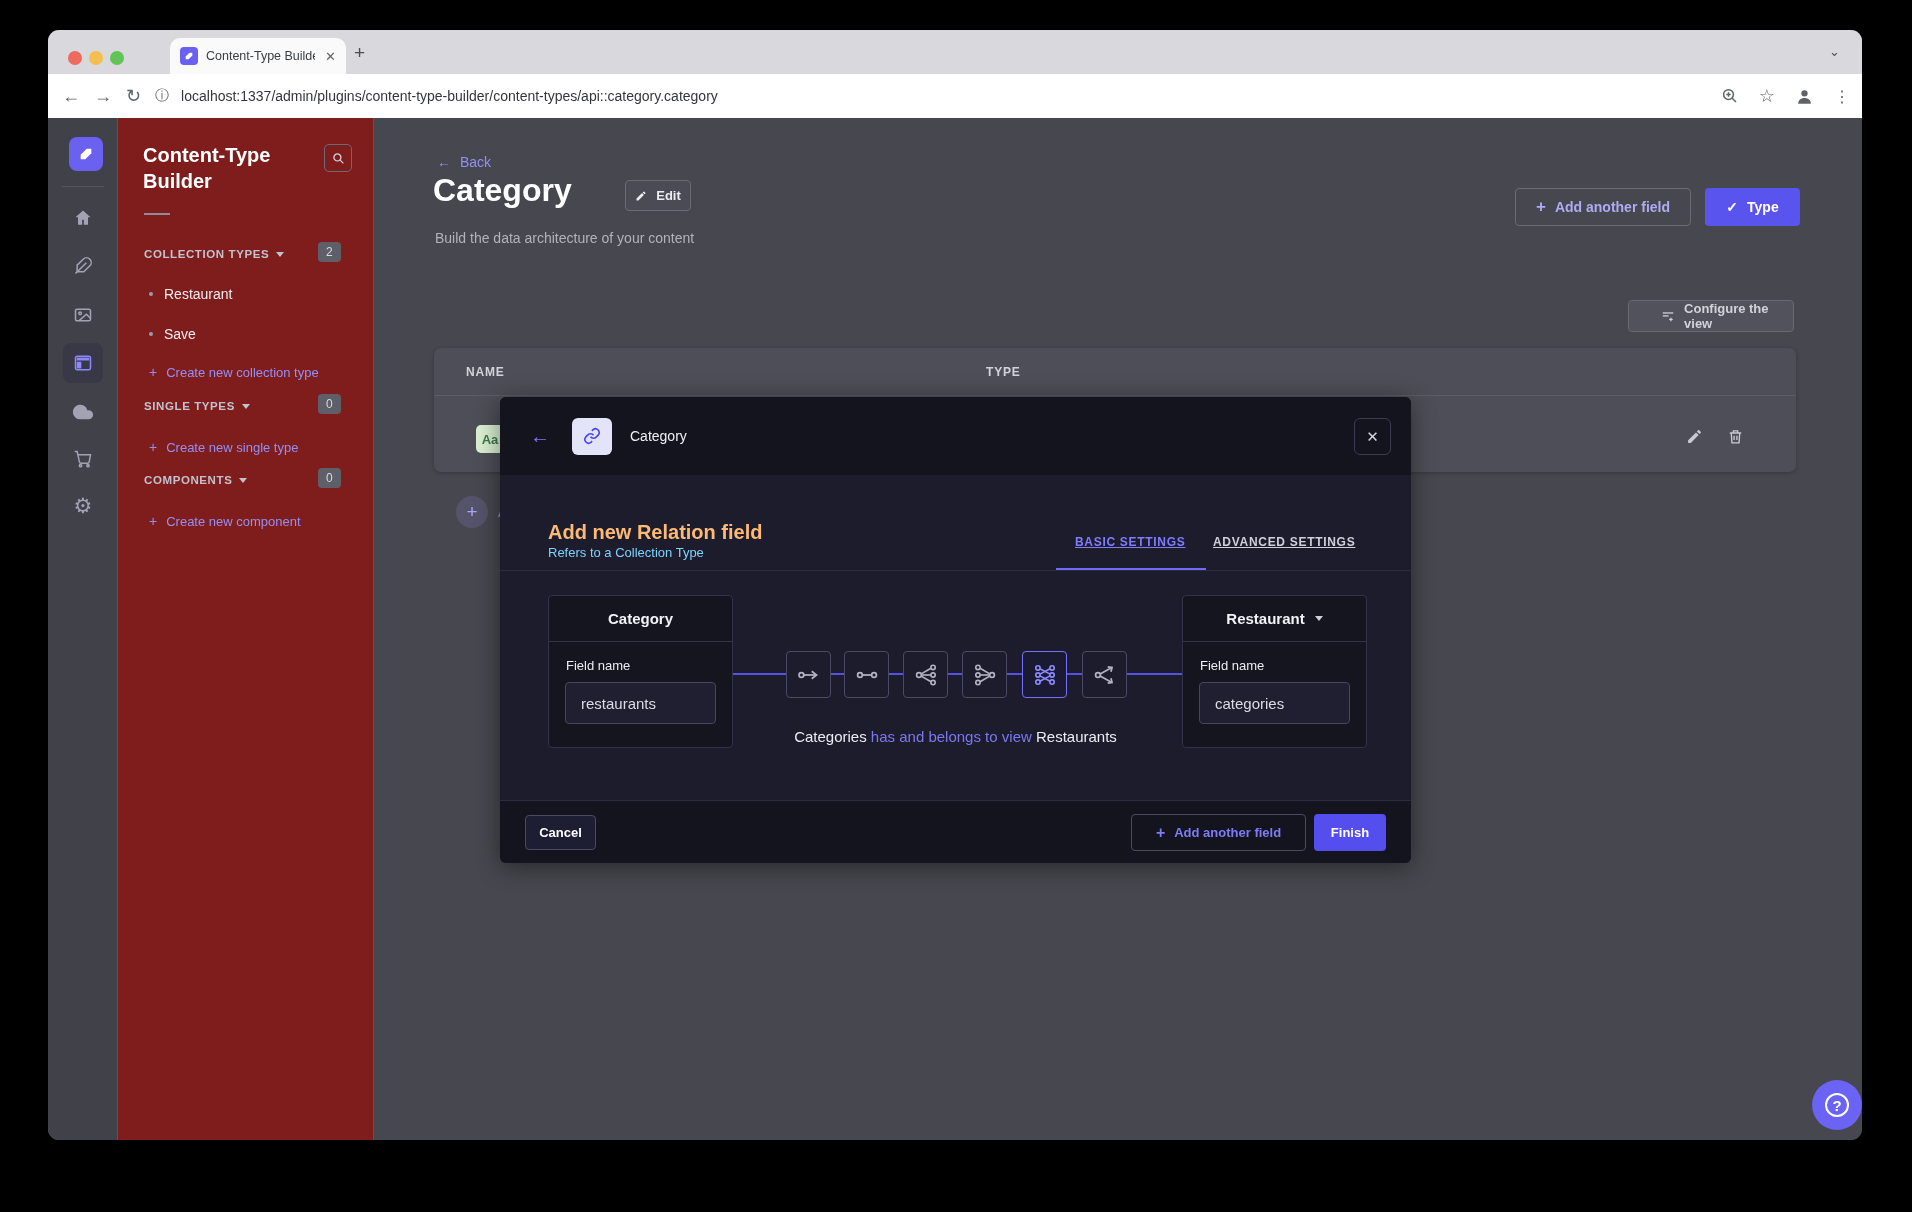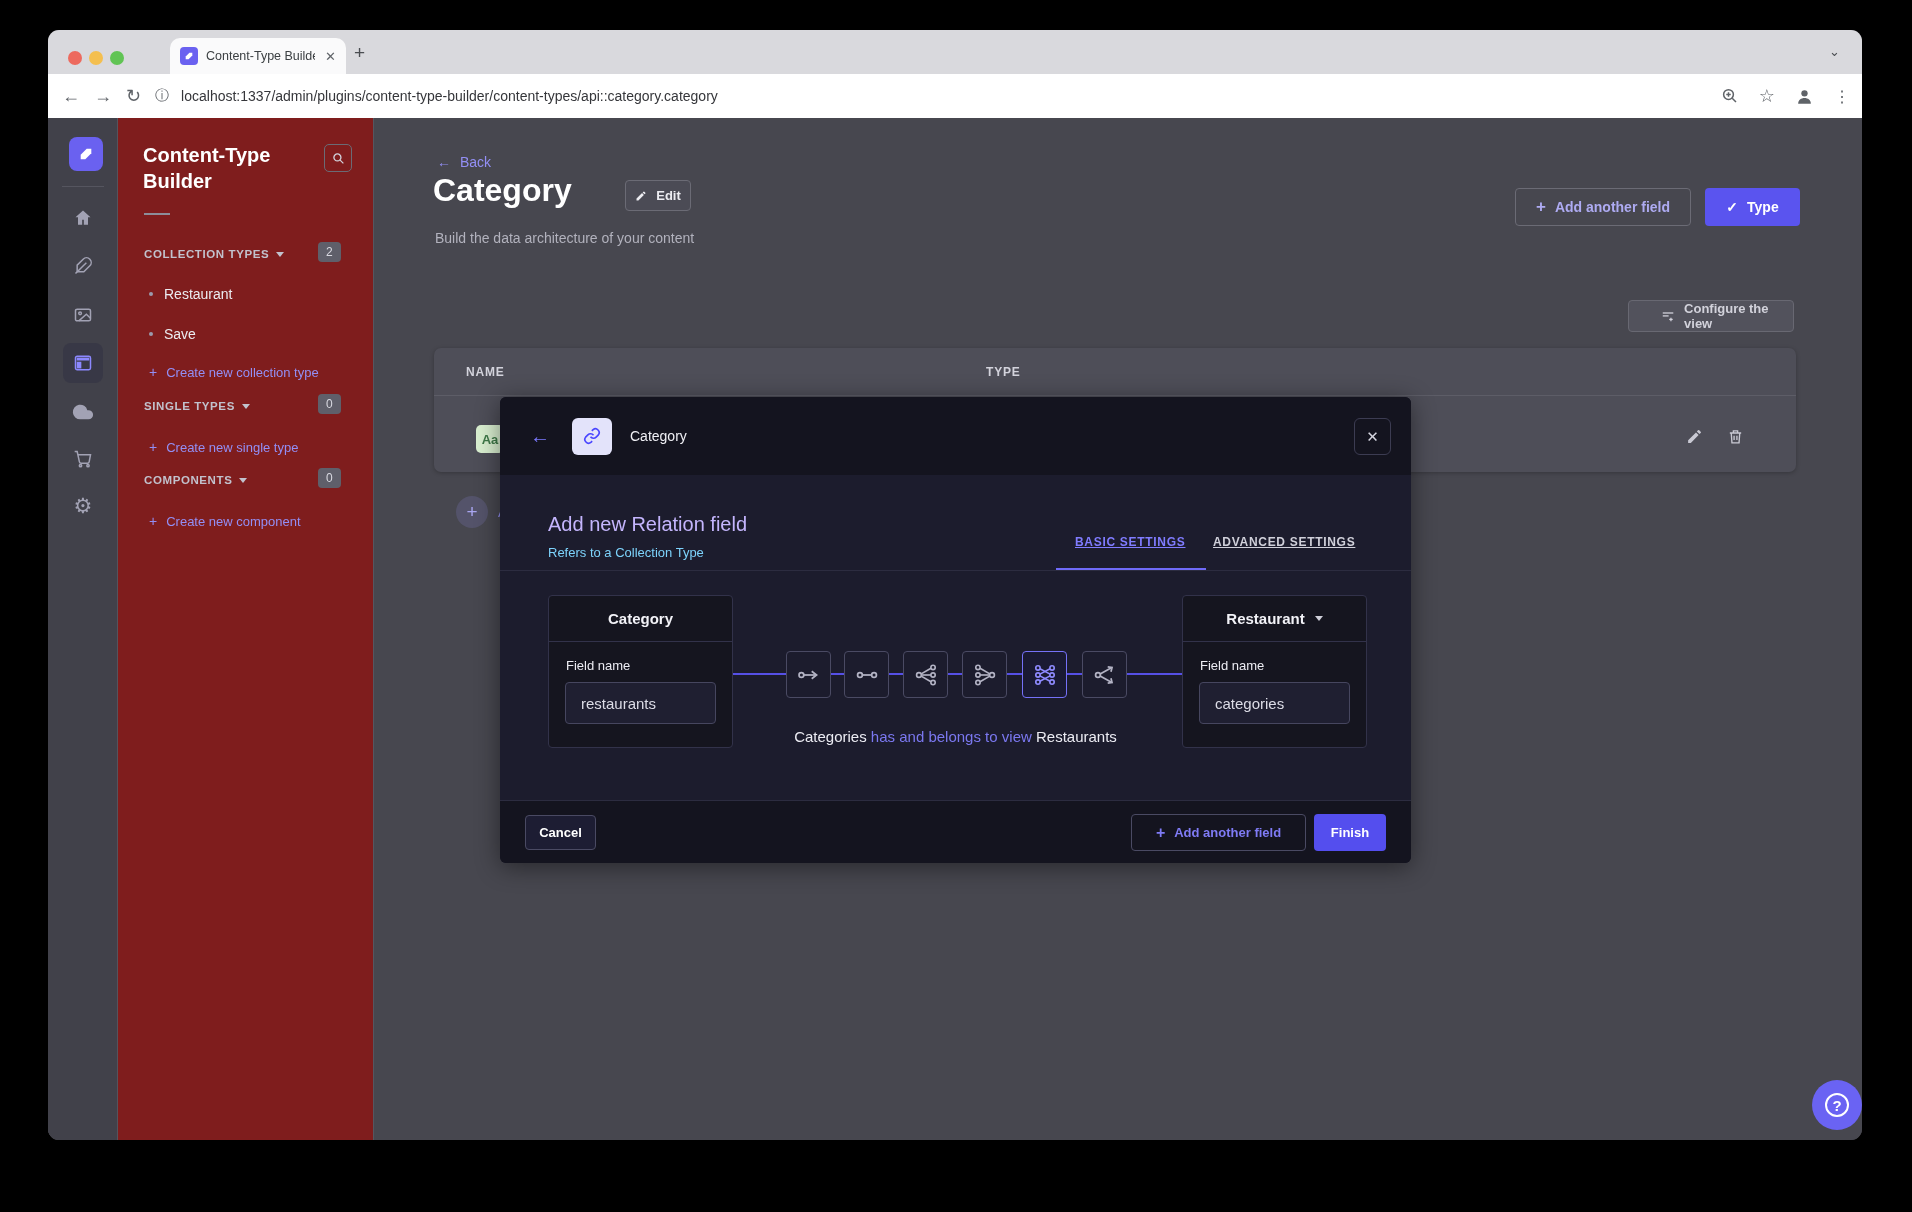--- a/index.html
+++ b/index.html
@@ -101,21 +101,21 @@
            background:#1c1c2d; box-shadow:0 4px 24px rgba(0,0,0,.45); z-index:10; }
   .m-head { position:absolute; left:0; top:0; width:100%; height:78px; background:#14141f;
             border-radius:6px 6px 0 0; display:flex; align-items:center; }
   .m-back { margin-left:30px; color:#7b79ff; font-size:20px; }
   .m-chip { margin-left:22px; width:40px; height:37px; border-radius:6px; background:#e3e3fa;
             display:flex; align-items:center; justify-content:center; }
   .m-crumb { margin-left:18px; font-size:14px; color:#f0f0f5; }
   .m-close { position:absolute; right:20px; top:21px; width:37px; height:37px; border:1px solid #3c3c52;
              border-radius:6px; color:#d6d6e0; font-size:15px; display:flex; align-items:center;
              justify-content:center; background:transparent; }
-  .m-title { position:absolute; left:48px; top:116px; font-size:20px; font-weight:normal; color:#c4b5fd; }
+  .m-title { position:absolute; left:48px; top:124px; font-size:20px; font-weight:bold; color:#fdba74; }
   .m-sub { position:absolute; left:48px; top:148px; font-size:13px; color:#7dd3fc; }
   .m-tab { position:absolute; top:138px; font-size:12px; font-weight:bold; letter-spacing:.7px;text-decoration:underline; }
   .m-tab.active { color:#807cff; }
   .m-tab.idle { color:#d0d0da; }
   .m-tab-underline { position:absolute; left:556px; top:171px; width:150px; height:2px; background:#6f6af8; }
   .m-divider { position:absolute; left:0; top:173px; width:100%; height:1px; background:#2c2c40; }
 
   .rel-card { position:absolute; width:185px; height:153px; background:#15151f; border:1px solid #32324a;
               border-radius:4px; }
   .rel-card .hd { height:46px; border-bottom:1px solid #32324a; display:flex; align-items:center;

